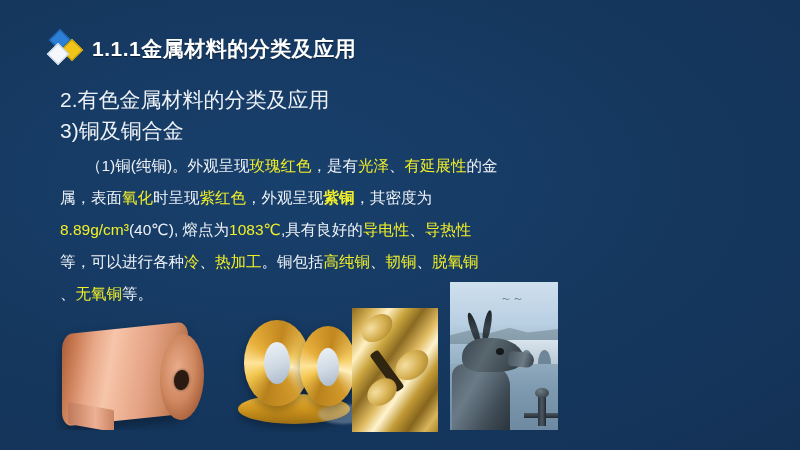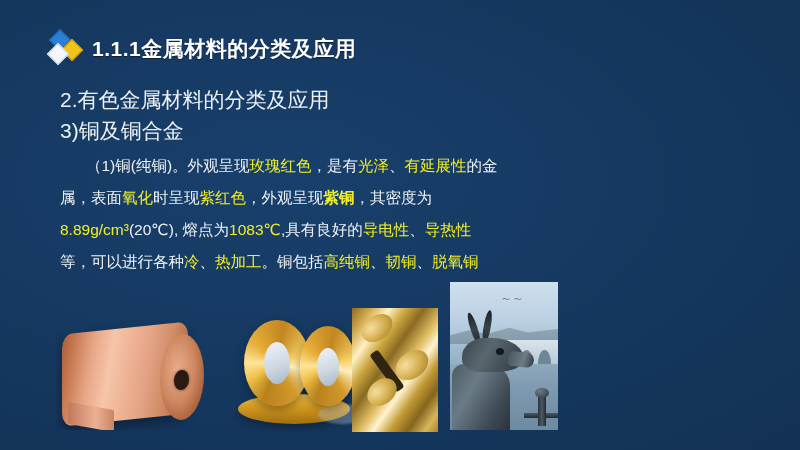--- a/index.html
+++ b/index.html
@@ -258,22 +258,23 @@
     </div>
     <div class="title-text">1.1.1金属材料的分类及应用</div>
   </div>
 
   <div class="body-block">
     <div class="lead-line">2.有色金属材料的分类及应用</div>
     <div class="lead-line">3)铜及铜合金</div>
     <div class="para" id="para">
         <span class="ln indent"><span>（1)铜(纯铜)。外观呈现</span><span class="hl" style="color: rgb(242, 239, 40);">玫瑰红色</span><span>，是有</span><span class="hl" style="color: rgb(242, 239, 40);">光泽</span><span>、</span><span class="hl" style="color: rgb(242, 239, 40);">有延展性</span><span>的金</span></span>
         <span class="ln"><span>属，表面</span><span class="hl" style="color: rgb(242, 239, 40);">氧化</span><span>时呈现</span><span class="hl" style="color: rgb(242, 239, 40);">紫红色</span><span>，外观呈现</span><span class="hl" style="color: rgb(242, 239, 40); font-weight: bold;">紫铜</span><span>，其密度为</span></span>
-        <span class="ln"><span class="hl" style="color: rgb(242, 239, 40);">8.89g/cm³</span><span>(20℃), 熔点为</span><span class="hl" style="color: rgb(242, 239, 40); text-align: right;">1083℃</span><span>,具有良好的</span><span class="hl" style="color: rgb(242, 239, 40);">导电性</span><span>、</span><span class="hl" style="color: rgb(242, 239, 40);">导热性</span></span>
+        <span class="ln"><span class="hl" style="color: rgb(242, 239, 40);">8.89g/cm³</span><span>(40℃), 熔点为</span><span class="hl" style="color: rgb(242, 239, 40); text-align: right;">1083℃</span><span>,具有良好的</span><span class="hl" style="color: rgb(242, 239, 40);">导电性</span><span>、</span><span class="hl" style="color: rgb(242, 239, 40);">导热性</span></span>
         <span class="ln"><span>等，可以进行各种</span><span class="hl" style="color: rgb(242, 239, 40);">冷</span><span>、</span><span class="hl" style="color: rgb(242, 239, 40);">热加工</span><span>。铜包括</span><span class="hl" style="color: rgb(242, 239, 40);">高纯铜</span><span>、</span><span class="hl" style="color: rgb(242, 239, 40);">韧铜</span><span>、</span><span class="hl" style="color: rgb(242, 239, 40);">脱氧铜</span></span>
+        <span class="ln"><span>、</span><span class="hl" style="color: rgb(242, 239, 40);">无氧铜</span><span>等。</span></span>
       </div>
   </div>
 
   <div class="photos">
 
     <div class="photo foil">
       <span class="roll-body"></span>
       <span class="roll-face"></span>
       <span class="roll-hole"></span>
       <span class="roll-tail"></span>

